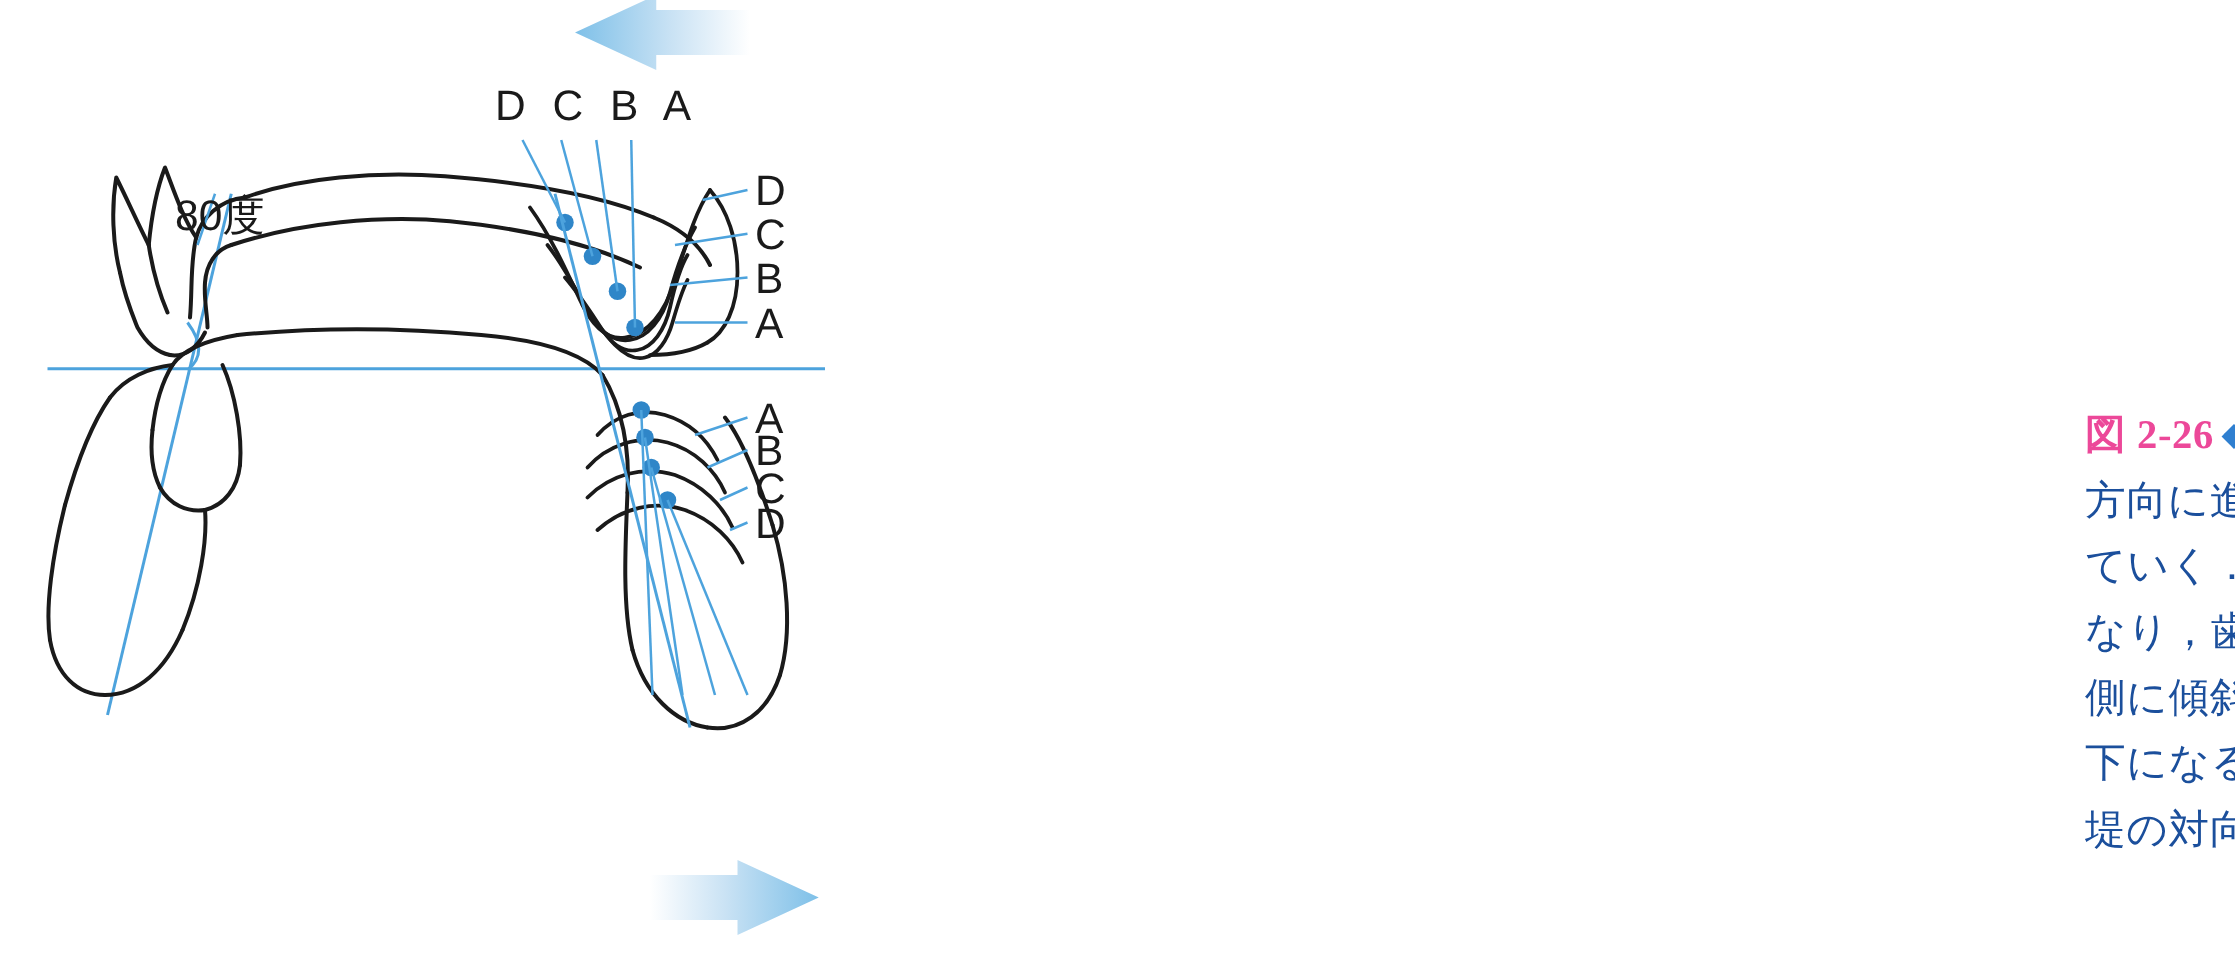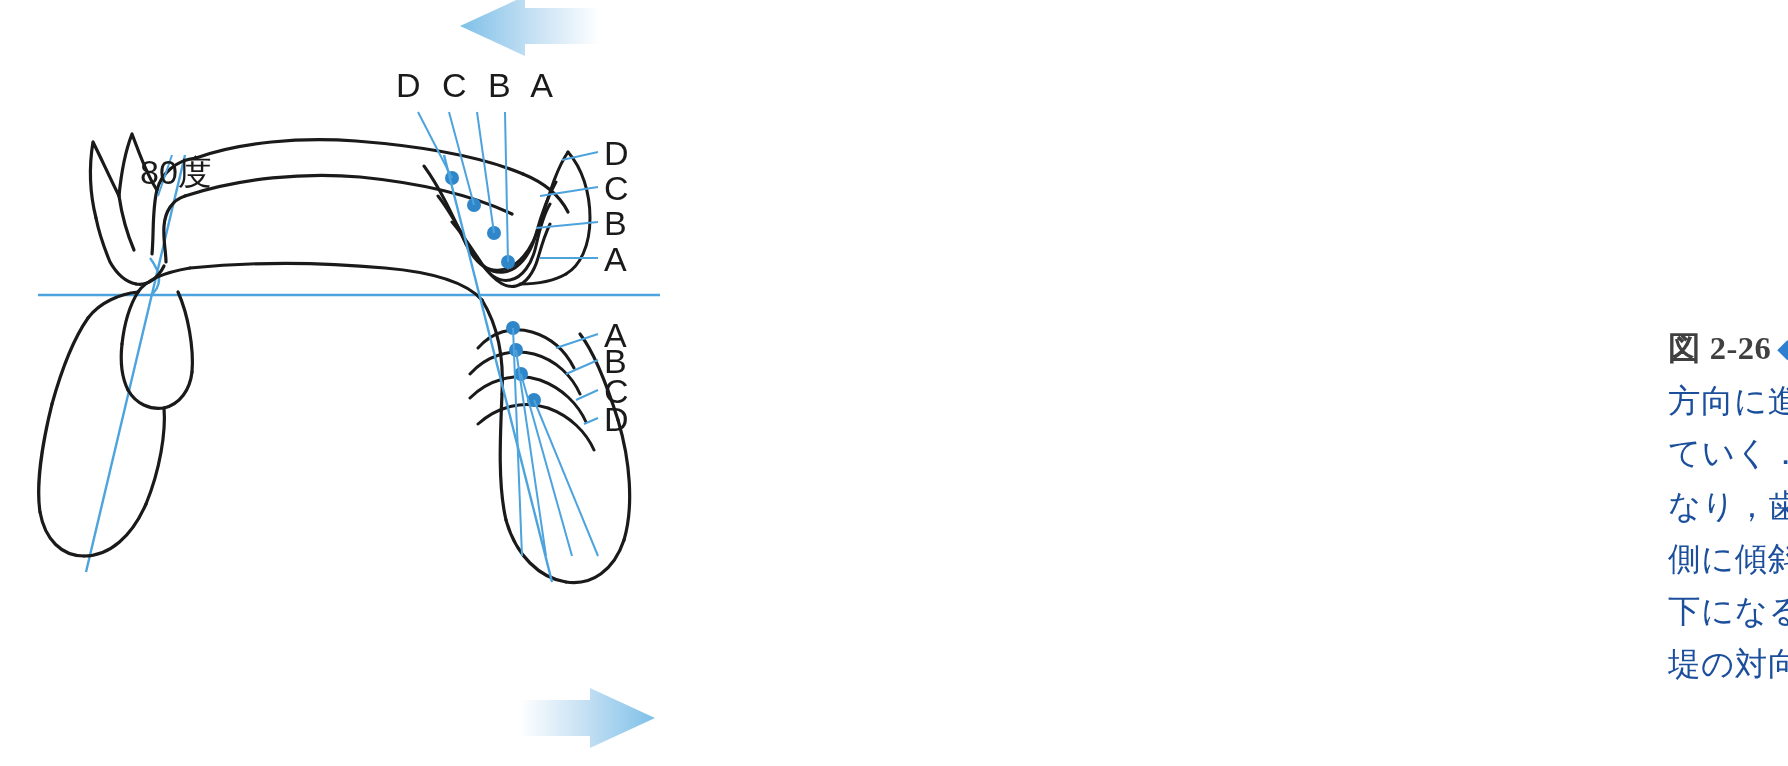--- a/index.html
+++ b/index.html
@@ -61,21 +61,21 @@
     font-family: "Liberation Serif", serif;
     font-size: 32.5px;
     line-height: 1.62;
     letter-spacing: 0.5px;
   }
   #caption .cap-line {
     white-space: nowrap;
   }
   .cap-head-num {
     font-weight: bold;
-    color: #404040;
+    color: #ec4899;
   }
   .cap-diamond {
     color: #2f7fd0;
     font-size: 26px;
     vertical-align: 2px;
     padding: 0 6px;
   }
   .cap-gap { display: inline-block; width: 34px; }
 </style>
 </head>

